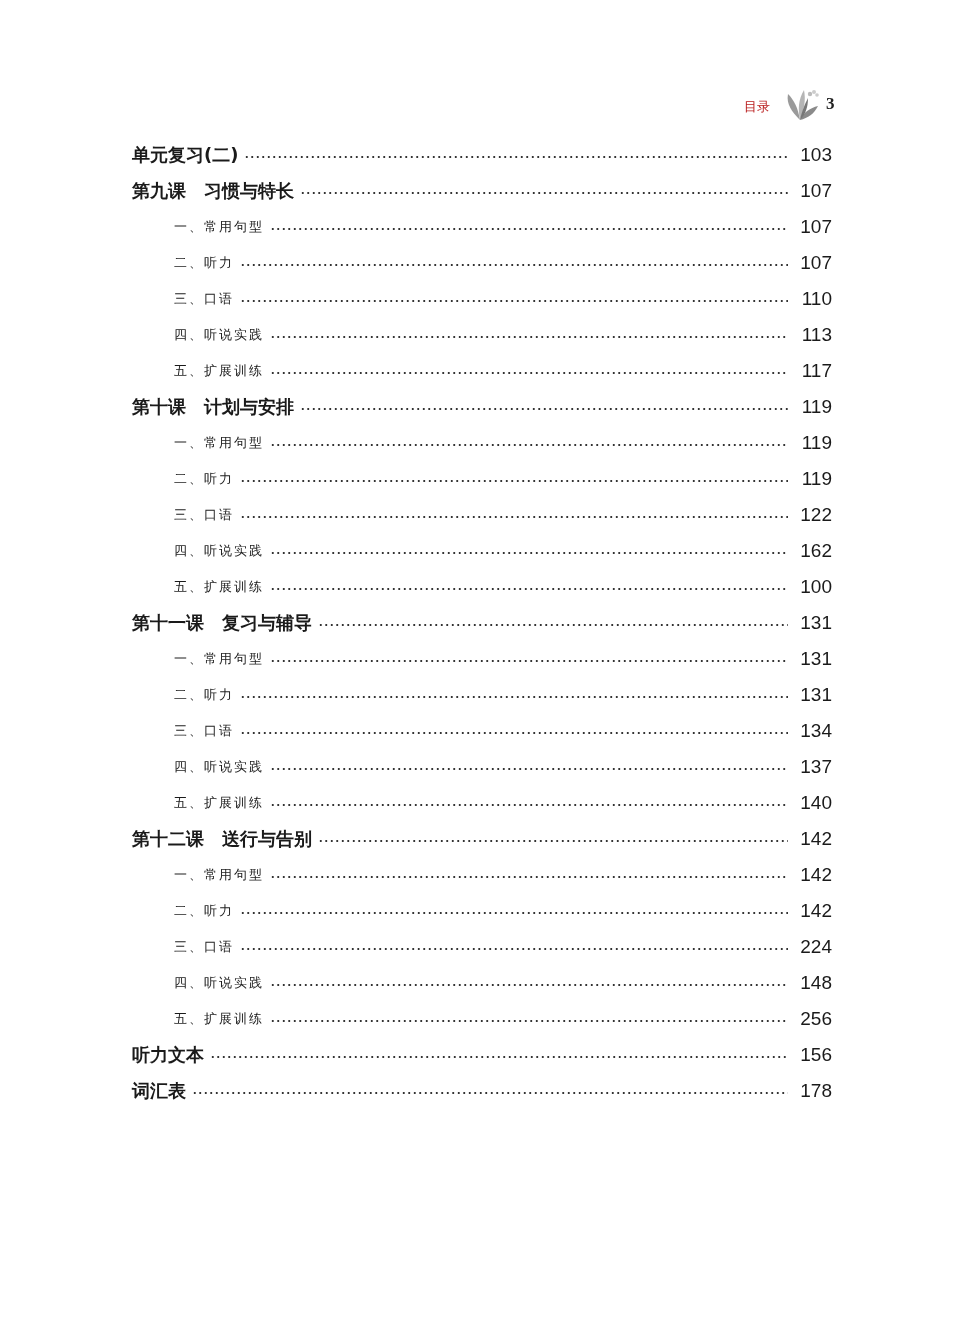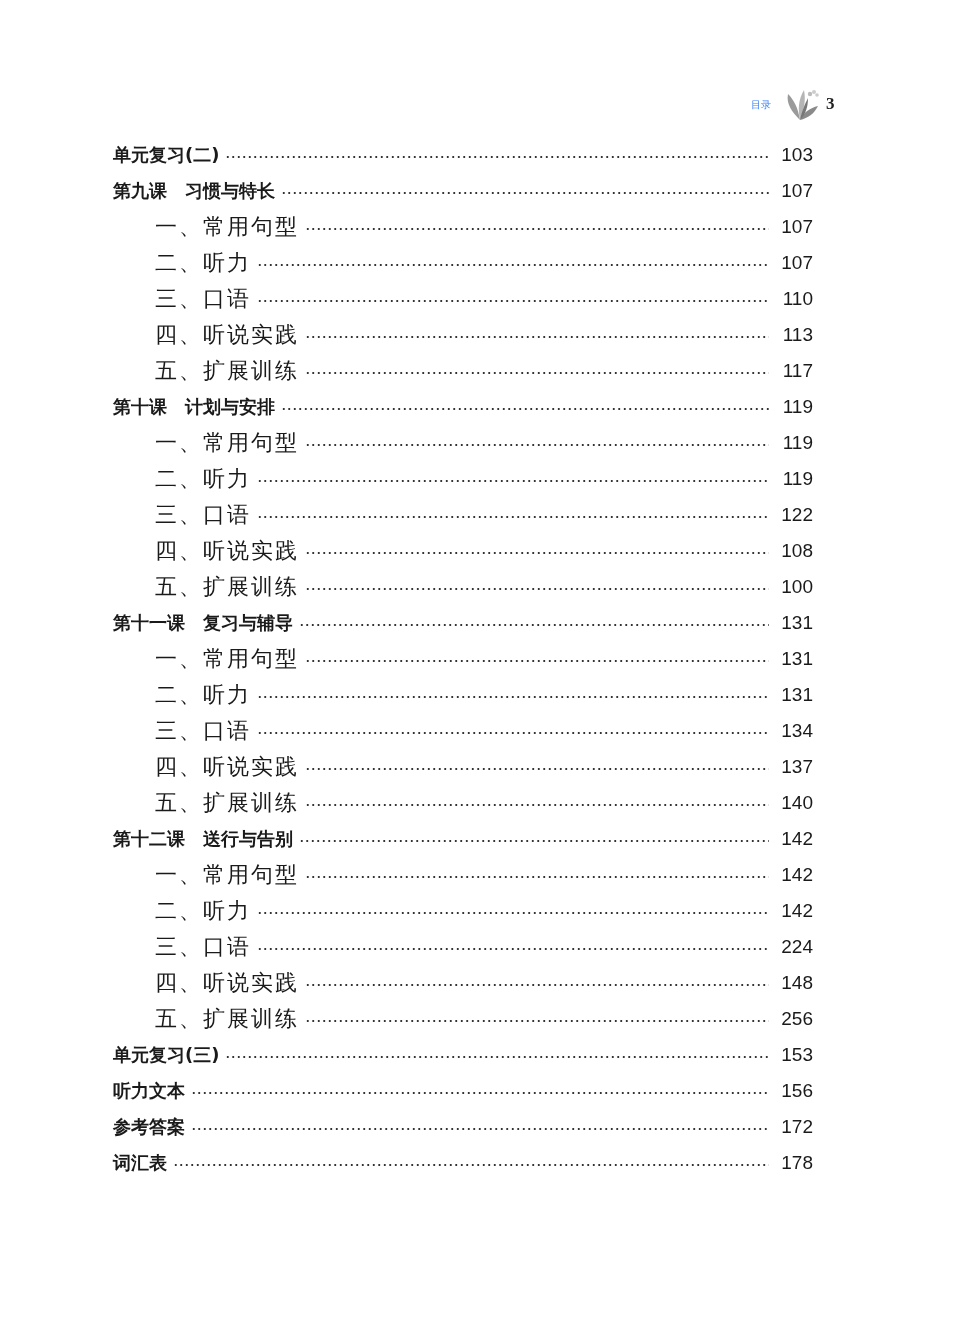--- a/index.html
+++ b/index.html
@@ -1,25 +1,25 @@
 <!DOCTYPE html>
 <html><head>
 <meta charset="utf-8">
 <style>
   html, body { margin:0; padding:0; background:#fff; }
   body { width:960px; height:1335px; position:relative; overflow:hidden; color:#1a1a1a; }
   .header { position:absolute; top:88px; left:740px; width:100px; height:36px; }
-  .header .label { position:absolute; left:4px; top:10px; font-family:"DejaVu Sans", sans-serif; font-size:10px; color:#3b82f6;margin-left:7px; }
+  .header .label { position:absolute; left:4px; top:10px; font-family:"DejaVu Sans", sans-serif; font-size:13px; color:#b91c1c; }
   .header .leaf { position:absolute; left:42px; top:0px; width:40px; height:34px; }
   .header .pnum { position:absolute; left:86px; top:6px; font-family:"Liberation Serif", serif; font-size:17px; font-weight:bold; color:#222; }
-  .toc { position:absolute; top:137px; left:113px; width:700px; }
+  .toc { position:absolute; top:137px; left:132px; width:700px; }
   .row { position:relative; height:36px; display:flex; align-items:center; }
   .row .title { white-space:pre; background:#fff; padding-right:6px; z-index:1; }
   .row.main .title { font-family:"DejaVu Sans", sans-serif; font-weight:bold; font-size:18px; }
-  .row.sub .title { font-family:"DejaVu Serif", serif; font-size:22px; padding-left:42px; letter-spacing:2px; }
+  .row.sub .title { font-family:"DejaVu Serif", serif; font-size:13px; padding-left:42px; letter-spacing:2px; }
   .row .dots { flex:1; height:18px; margin-top:4px;
     background-image: radial-gradient(circle, #333 1px, transparent 1.3px);
     background-size:5.5px 18px; background-repeat:repeat-x; background-position:left center; }
   .row .page { font-family:Liberation Sans, sans-serif; font-size:19px; padding-left:10px; min-width:34px; text-align:right; }
 </style>
 </head>
 <body>
 
 <div class="header">
   <span class="label">目录</span>
@@ -89,21 +89,21 @@
       <span class="page">119</span>
     </div>
     <div class="row sub">
       <span class="title">三、口语</span>
       <span class="dots"></span>
       <span class="page">122</span>
     </div>
     <div class="row sub">
       <span class="title">四、听说实践</span>
       <span class="dots"></span>
-      <span class="page">108</span>
+      <span class="page">162</span>
     </div>
     <div class="row sub">
       <span class="title">五、扩展训练</span>
       <span class="dots"></span>
       <span class="page">100</span>
     </div>
     <div class="row main">
       <span class="title">第十一课　复习与辅导</span>
       <span class="dots"></span>
       <span class="page">131</span>
@@ -157,32 +157,22 @@
       <span class="title">四、听说实践</span>
       <span class="dots"></span>
       <span class="page">148</span>
     </div>
     <div class="row sub">
       <span class="title">五、扩展训练</span>
       <span class="dots"></span>
       <span class="page">256</span>
     </div>
     <div class="row main">
-      <span class="title">单元复习(三)</span>
-      <span class="dots"></span>
-      <span class="page">153</span>
-    </div>
-    <div class="row main">
       <span class="title">听力文本</span>
       <span class="dots"></span>
       <span class="page">156</span>
-    </div>
-    <div class="row main">
-      <span class="title">参考答案</span>
-      <span class="dots"></span>
-      <span class="page">172</span>
     </div>
     <div class="row main">
       <span class="title">词汇表</span>
       <span class="dots"></span>
       <span class="page">178</span>
     </div>
   </div>
 
 </body></html>

